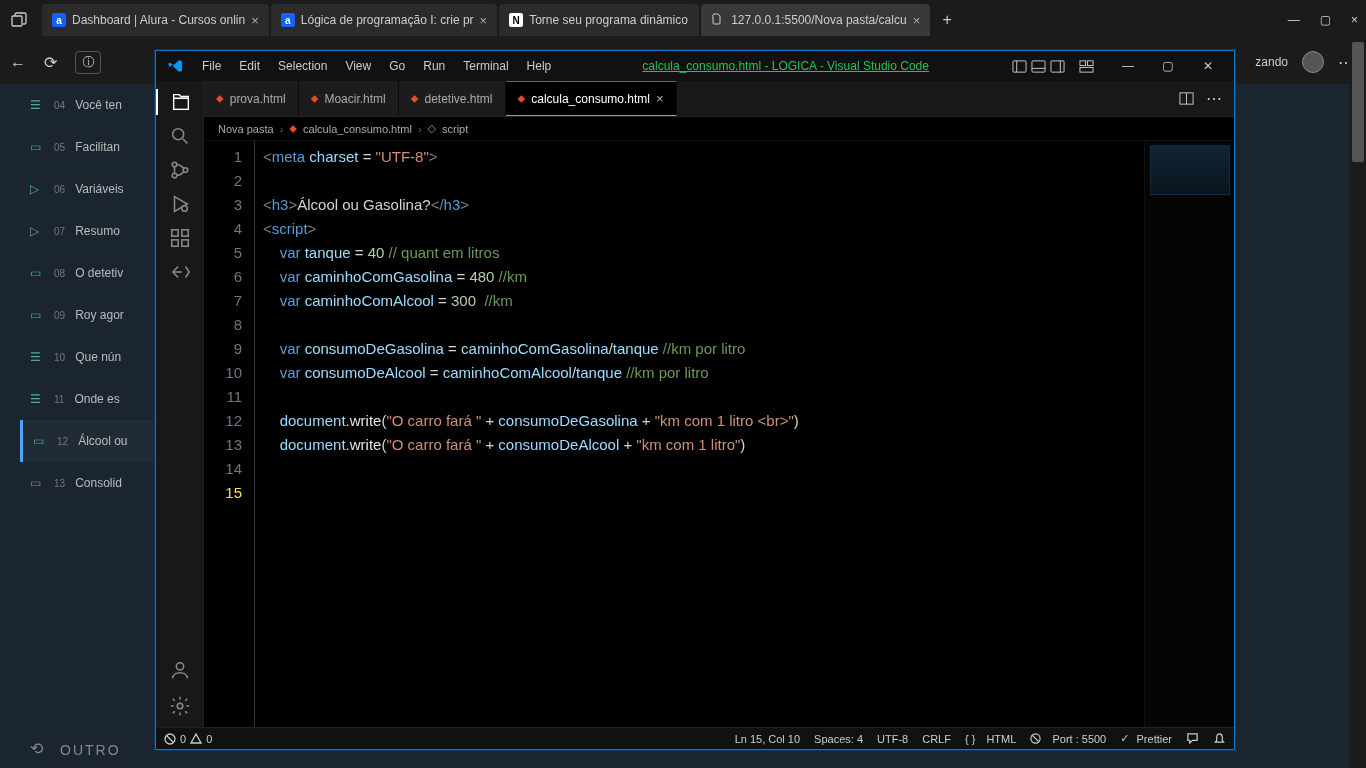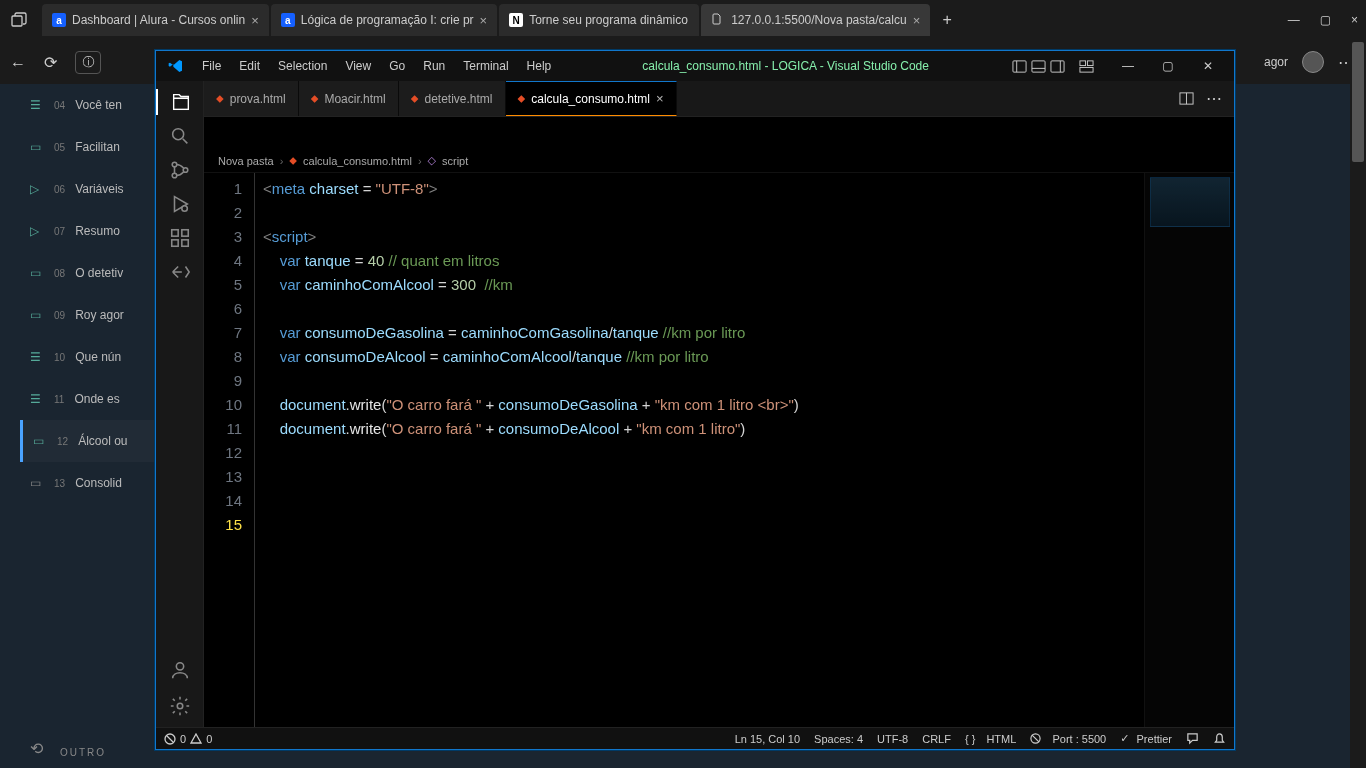--- a/index.html
+++ b/index.html
@@ -20,50 +20,50 @@
 .browser-addr .nav-icon { font-size:16px; }
 .browser-addr .right { margin-left:auto; display:flex; align-items:center; gap:14px; font-size:12px;}
 .avatar { width:22px; height:22px; border-radius:50%; background:#555; border:1px solid #888;}
 
 
 .alura-side { position:absolute; left:20px; top:84px; width:200px; bottom:0; color:#bbb; font-size:12px; }
 .alura-item { display:flex; align-items:center; gap:10px; padding:14px 10px; }
 .alura-item.active { border-left:3px solid #4aa3ff; background:rgba(255,255,255,0.03);}
 .alura-item .num { color:#777; font-size:10px;}
 .alura-item .ic { width:14px; height:14px; display:inline-block;}
-.outro-label { position:absolute; bottom:10px; left:60px; letter-spacing:2px; color:#888; font-size:10px;}
+.outro-label { position:absolute; bottom:10px; left:60px; letter-spacing:2px; color:#888; font-size:14px;}
 .loop-icon { position:absolute; bottom:10px; left:30px; color:#888;}
 
 
 .vscode { position:absolute; left:155px; top:50px; width:1080px; height:700px; background:#000; border:1px solid #1177cc; display:flex; flex-direction:column; box-shadow:0 0 0 1px #003a66;}
 .title-bar { height:30px; background:#111; color:#ccc; display:flex; align-items:center; font-size:12px; padding:0 6px; gap:4px; }
 .title-bar .logo { color:#0098ff; margin:0 6px; }
 .title-bar .menu { display:flex; gap:2px; }
 .title-bar .menu span { padding:4px 8px; cursor:pointer; }
-.title-bar .title { flex:1; text-align:center; color:#86efac; }
+.title-bar .title { flex:1; text-align:center; color:#22c55e;text-decoration:underline; }
 .title-bar .layout-icons { display:flex; gap:4px; margin-right:10px;}
 .title-bar .layout-icons svg { width:15px; height:15px;}
 .title-bar .win-ctrl { display:flex; gap:0;}
 .title-bar .win-ctrl div { width:40px; text-align:center; font-size:12px;}
 
 .vscode-body { flex:1; display:flex; overflow:hidden;}
 .activity-bar { width:48px; background:#181818; display:flex; flex-direction:column; align-items:center; padding-top:8px; gap:8px; border-right:1px solid #222;}
 .activity-bar .aicon { width:26px; height:26px; color:#888; display:flex; align-items:center; justify-content:center; }
 .activity-bar .aicon.active { color:#fff; border-left:2px solid #fff; width:48px;}
 .activity-bar .bottom-icons { margin-top:auto; margin-bottom:8px; display:flex; flex-direction:column; gap:10px;}
 
 .editor-area { flex:1; display:flex; flex-direction:column; background:#000;}
 .tabs-bar { height:36px; background:#181818; display:flex; align-items:stretch; border-bottom:1px solid #222;}
 .etab { display:flex; align-items:center; padding:0 12px; gap:6px; color:#aaa; font-size:12px; border-right:1px solid #0a0a0a; background:#1c1c1c; position:relative;}
 .etab.active { background:#000; color:#fff; border-top:1px solid #1177cc; border-bottom:1px solid #ff8c00;}
 .etab .ficon { color:#e44d26; font-size:11px; }
 .etab .close { opacity:0.7; font-size:13px;}
 .tabs-bar .right-actions { margin-left:auto; display:flex; align-items:center; gap:12px; padding:0 12px; color:#ccc;}
 
-.breadcrumb { height:24px; background:#000; color:#aaa; font-size:11px; display:flex; align-items:center; padding:0 14px; gap:6px; border-bottom:1px solid #111;margin-top:32px;}
+.breadcrumb { height:24px; background:#000; color:#aaa; font-size:11px; display:flex; align-items:center; padding:0 14px; gap:6px; border-bottom:1px solid #111;}
 .breadcrumb .ficon { color:#e44d26; }
 .breadcrumb .sep { color:#666; }
 
 .code-pane { flex:1; display:flex; font-family:Consolas,"Courier New",monospace; font-size:15px; position:relative; background:#000;}
 .gutter { width:50px; text-align:right; color:#6e7681; padding:4px 12px 0 0; line-height:24px; user-select:none;}
 .gutter .ln { height:24px; }
 .code-lines { flex:1; padding:4px 0 0 8px; line-height:24px; position:relative;}
 .code-lines .line { height:24px; white-space:pre; color:#d4d4d4;}
 .code-lines .cursor-line { outline:1px solid #ff8c00; outline-offset:-1px; }
 .cursor { display:inline-block; width:0; border-left:1px solid #fff; height:18px; vertical-align:middle;}
@@ -133,21 +133,21 @@
     <span>▢</span>
     <span>×</span>
   </div>
 </div>
 
 <div class="browser-addr">
   <span class="nav-icon">←</span>
   <span class="nav-icon">⟳</span>
   <span class="nav-icon" style="border:1px solid #555;border-radius:4px;padding:2px 6px;font-size:12px;">ⓘ</span>
   <div class="right">
-    <span>agor</span>
+    <span>zando</span>
     <div class="avatar"></div>
     <span style="font-size:16px;letter-spacing:2px;">⋯</span>
   </div>
 </div>
 
 <div class="alura-side">
   <div class="alura-item">
       <span class="ic" style="color:#5a9;">☰</span>
       <span class="num">04</span>
       <span>Você ten</span>
@@ -370,22 +370,24 @@
             <div class="ln">10</div>
             <div class="ln">11</div>
             <div class="ln">12</div>
             <div class="ln">13</div>
             <div class="ln">14</div>
             <div class="ln" style="color:#fde047;">15</div>
         </div>
         <div class="code-lines" style="border-left:1px solid #333;">
 <div class="line"><span class="c-punct">&lt;</span><span class="c-keyword">meta</span><span> </span><span class="c-attr">charset</span><span class="c-text"> = </span><span class="c-string">"UTF-8"</span><span class="c-punct">&gt;</span></div>
 <div class="line"></div>
+<div class="line"><span class="c-punct">&lt;</span><span class="c-keyword">h3</span><span class="c-punct">&gt;</span><span class="c-text">Álcool ou Gasolina?</span><span class="c-punct">&lt;/</span><span class="c-keyword">h3</span><span class="c-punct">&gt;</span></div>
 <div class="line"><span class="c-punct">&lt;</span><span class="c-keyword">script</span><span class="c-punct">&gt;</span></div>
 <div class="line">    <span class="c-keyword">var</span><span class="c-var"> tanque</span><span class="c-text"> = </span><span class="c-num">40</span><span> </span><span class="c-comment">// quant em litros</span></div>
+<div class="line">    <span class="c-keyword">var</span><span class="c-var"> caminhoComGasolina</span><span class="c-text"> = </span><span class="c-num">480</span><span> </span><span class="c-comment">//km</span></div>
 <div class="line">    <span class="c-keyword">var</span><span class="c-var"> caminhoComAlcool</span><span class="c-text"> = </span><span class="c-num">300</span><span>  </span><span class="c-comment">//km</span></div>
 <div class="line"></div>
 <div class="line">    <span class="c-keyword">var</span><span class="c-var"> consumoDeGasolina</span><span class="c-text"> = </span><span class="c-var">caminhoComGasolina</span><span class="c-text">/</span><span class="c-var">tanque</span><span> </span><span class="c-comment">//km por litro</span></div>
 <div class="line">    <span class="c-keyword">var</span><span class="c-var"> consumoDeAlcool</span><span class="c-text"> = </span><span class="c-var">caminhoComAlcool</span><span class="c-text">/</span><span class="c-var">tanque</span><span> </span><span class="c-comment">//km por litro</span></div>
 <div class="line"></div>
 <div class="line">    <span class="c-obj">document</span><span class="c-text">.</span><span class="c-func">write</span><span class="c-text">(</span><span class="c-string">"O carro fará "</span><span class="c-text"> + </span><span class="c-var">consumoDeGasolina</span><span class="c-text"> + </span><span class="c-string">"km com 1 litro &lt;br&gt;"</span><span class="c-text">)</span></div>
 <div class="line">    <span class="c-obj">document</span><span class="c-text">.</span><span class="c-func">write</span><span class="c-text">(</span><span class="c-string">"O carro fará "</span><span class="c-text"> + </span><span class="c-var">consumoDeAlcool</span><span class="c-text"> + </span><span class="c-string">"km com 1 litro"</span><span class="c-text">)</span></div>
 <div class="line"></div>
         </div>
         <div class="minimap">

